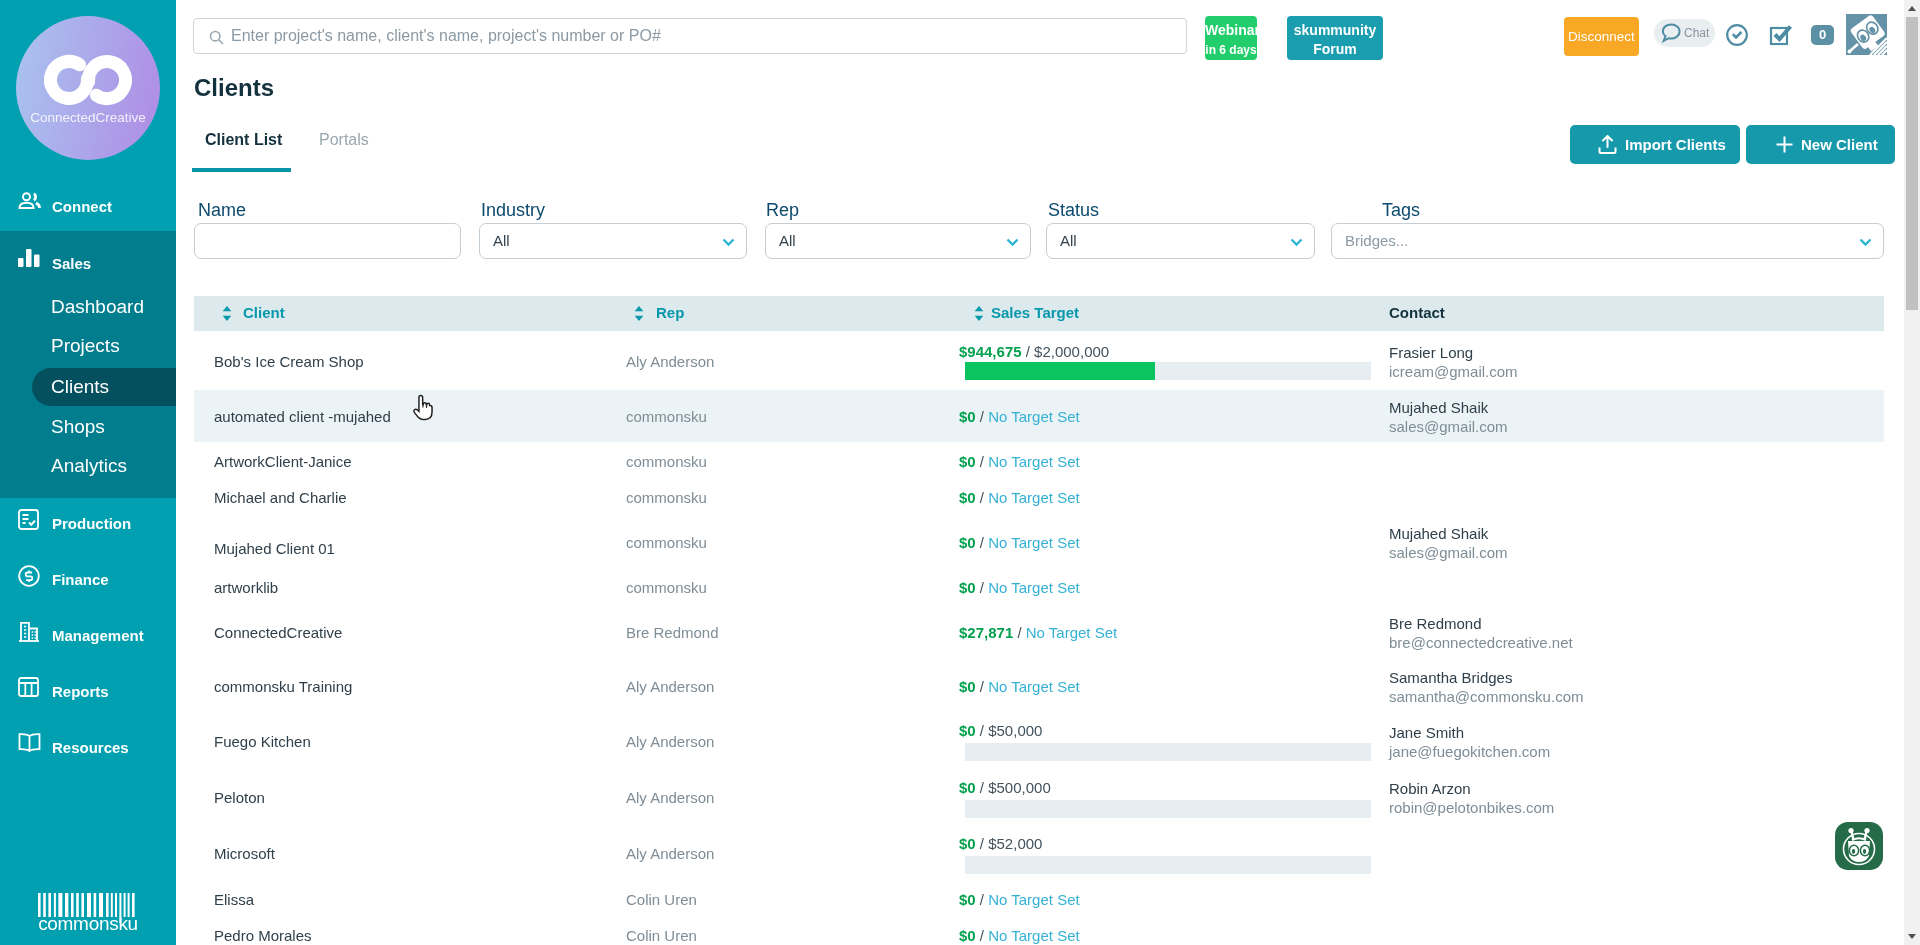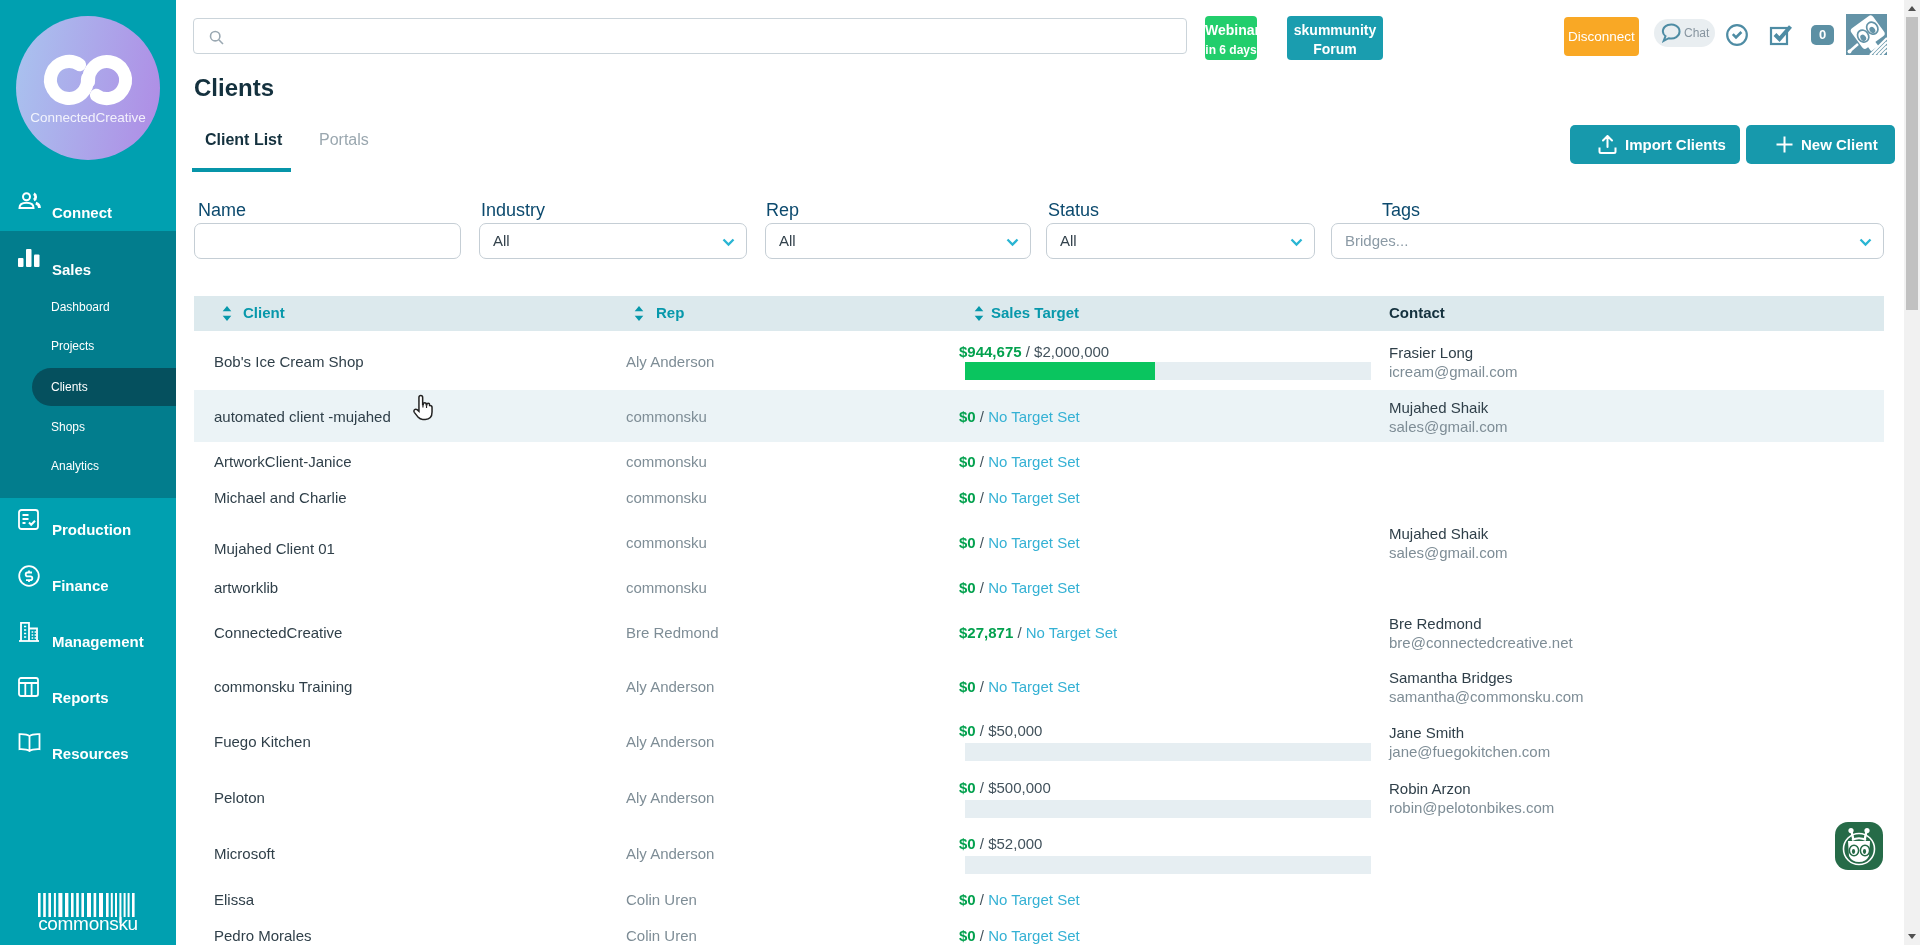--- a/index.html
+++ b/index.html
@@ -6,22 +6,22 @@
 html,body { width:1920px; height:945px; overflow:hidden; background:#fff;
   font-family:"Liberation Sans", sans-serif; }
 
 
 #sidebar { position:absolute; left:0; top:0; width:176px; height:945px; background:#00A0B0; }
 #logo { position:absolute; left:16px; top:16px; width:144px; height:144px; border-radius:50%;
   background:linear-gradient(100deg,#A9C4EF 0%,#AF8BE5 100%); }
 .navitem { position:absolute; left:0; width:176px; height:40px; color:#fff; font-size:15px;
   font-weight:bold; line-height:40px; }
 .navitem svg { position:absolute; left:18px; top:9px; }
-.navitem .lbl { position:absolute; left:52px; top:10px; }
-.subitem { position:absolute; left:51px; color:#fff; font-size:12px; line-height:40px; }
+.navitem .lbl { position:absolute; left:52px; top:4px; }
+.subitem { position:absolute; left:51px; color:#fff; font-size:19px; line-height:40px; }
 #salesblock { position:absolute; left:0; top:231px; width:176px; height:267px; background:#027D8D; }
 #clientpill { position:absolute; left:32px; top:368px; width:144px; height:38px;
   background:#05505E; border-radius:19px 0 0 19px; }
 #skulogo { position:absolute; left:0; top:884px; width:176px; height:61px; color:#fff; }
 #skulogo svg { position:absolute; left:38px; top:9px; }
 #skulogo .txt { position:absolute; left:0; top:29px; width:176px; text-align:center; font-size:19px; letter-spacing:-0.3px; }
 
 
 #search { position:absolute; left:193px; top:18px; width:994px; height:36px; border:1px solid #CBD4DA;
   border-radius:4px; background:#fff; }
@@ -186,20 +186,21 @@
     </svg>
     <div class="txt">commonsku</div>
     </div>
 </div>
 
 <div id="search">
   <svg style="position:absolute;left:15px;top:11px;" width="15" height="15" viewBox="0 0 15 15" fill="none" stroke="#9AA8B2" stroke-width="1.6">
     <circle cx="6.2" cy="6.2" r="4.7"></circle>
       <path d="M 9.8 9.8 L 14 14"></path>
   </svg>
+  <span class="ph">Enter project's name, client's name, project's number or PO#</span>
   </div>
 <div class="topbtn" id="btn-webinar">Webinar<br><span class="s">in 6 days</span></div>
 <div class="topbtn" id="btn-forum">skummunity<br>Forum</div>
 <div id="btn-disc">Disconnect</div>
 <div id="chatpill">
   <svg style="position:absolute;left:6px;top:4px;" width="22" height="20" viewBox="0 0 22 20" fill="none" stroke="#4E8CA4" stroke-width="2">
     <path d="M 19.5 8.3 a 8.3 6.8 0 1 0 -14 4.9 l -1.8 4.6 l 5 -2.6 a 8.3 6.8 0 0 0 10.8 -6.9 Z"></path>
   </svg>
   <span class="t">Chat</span>
   </div>

